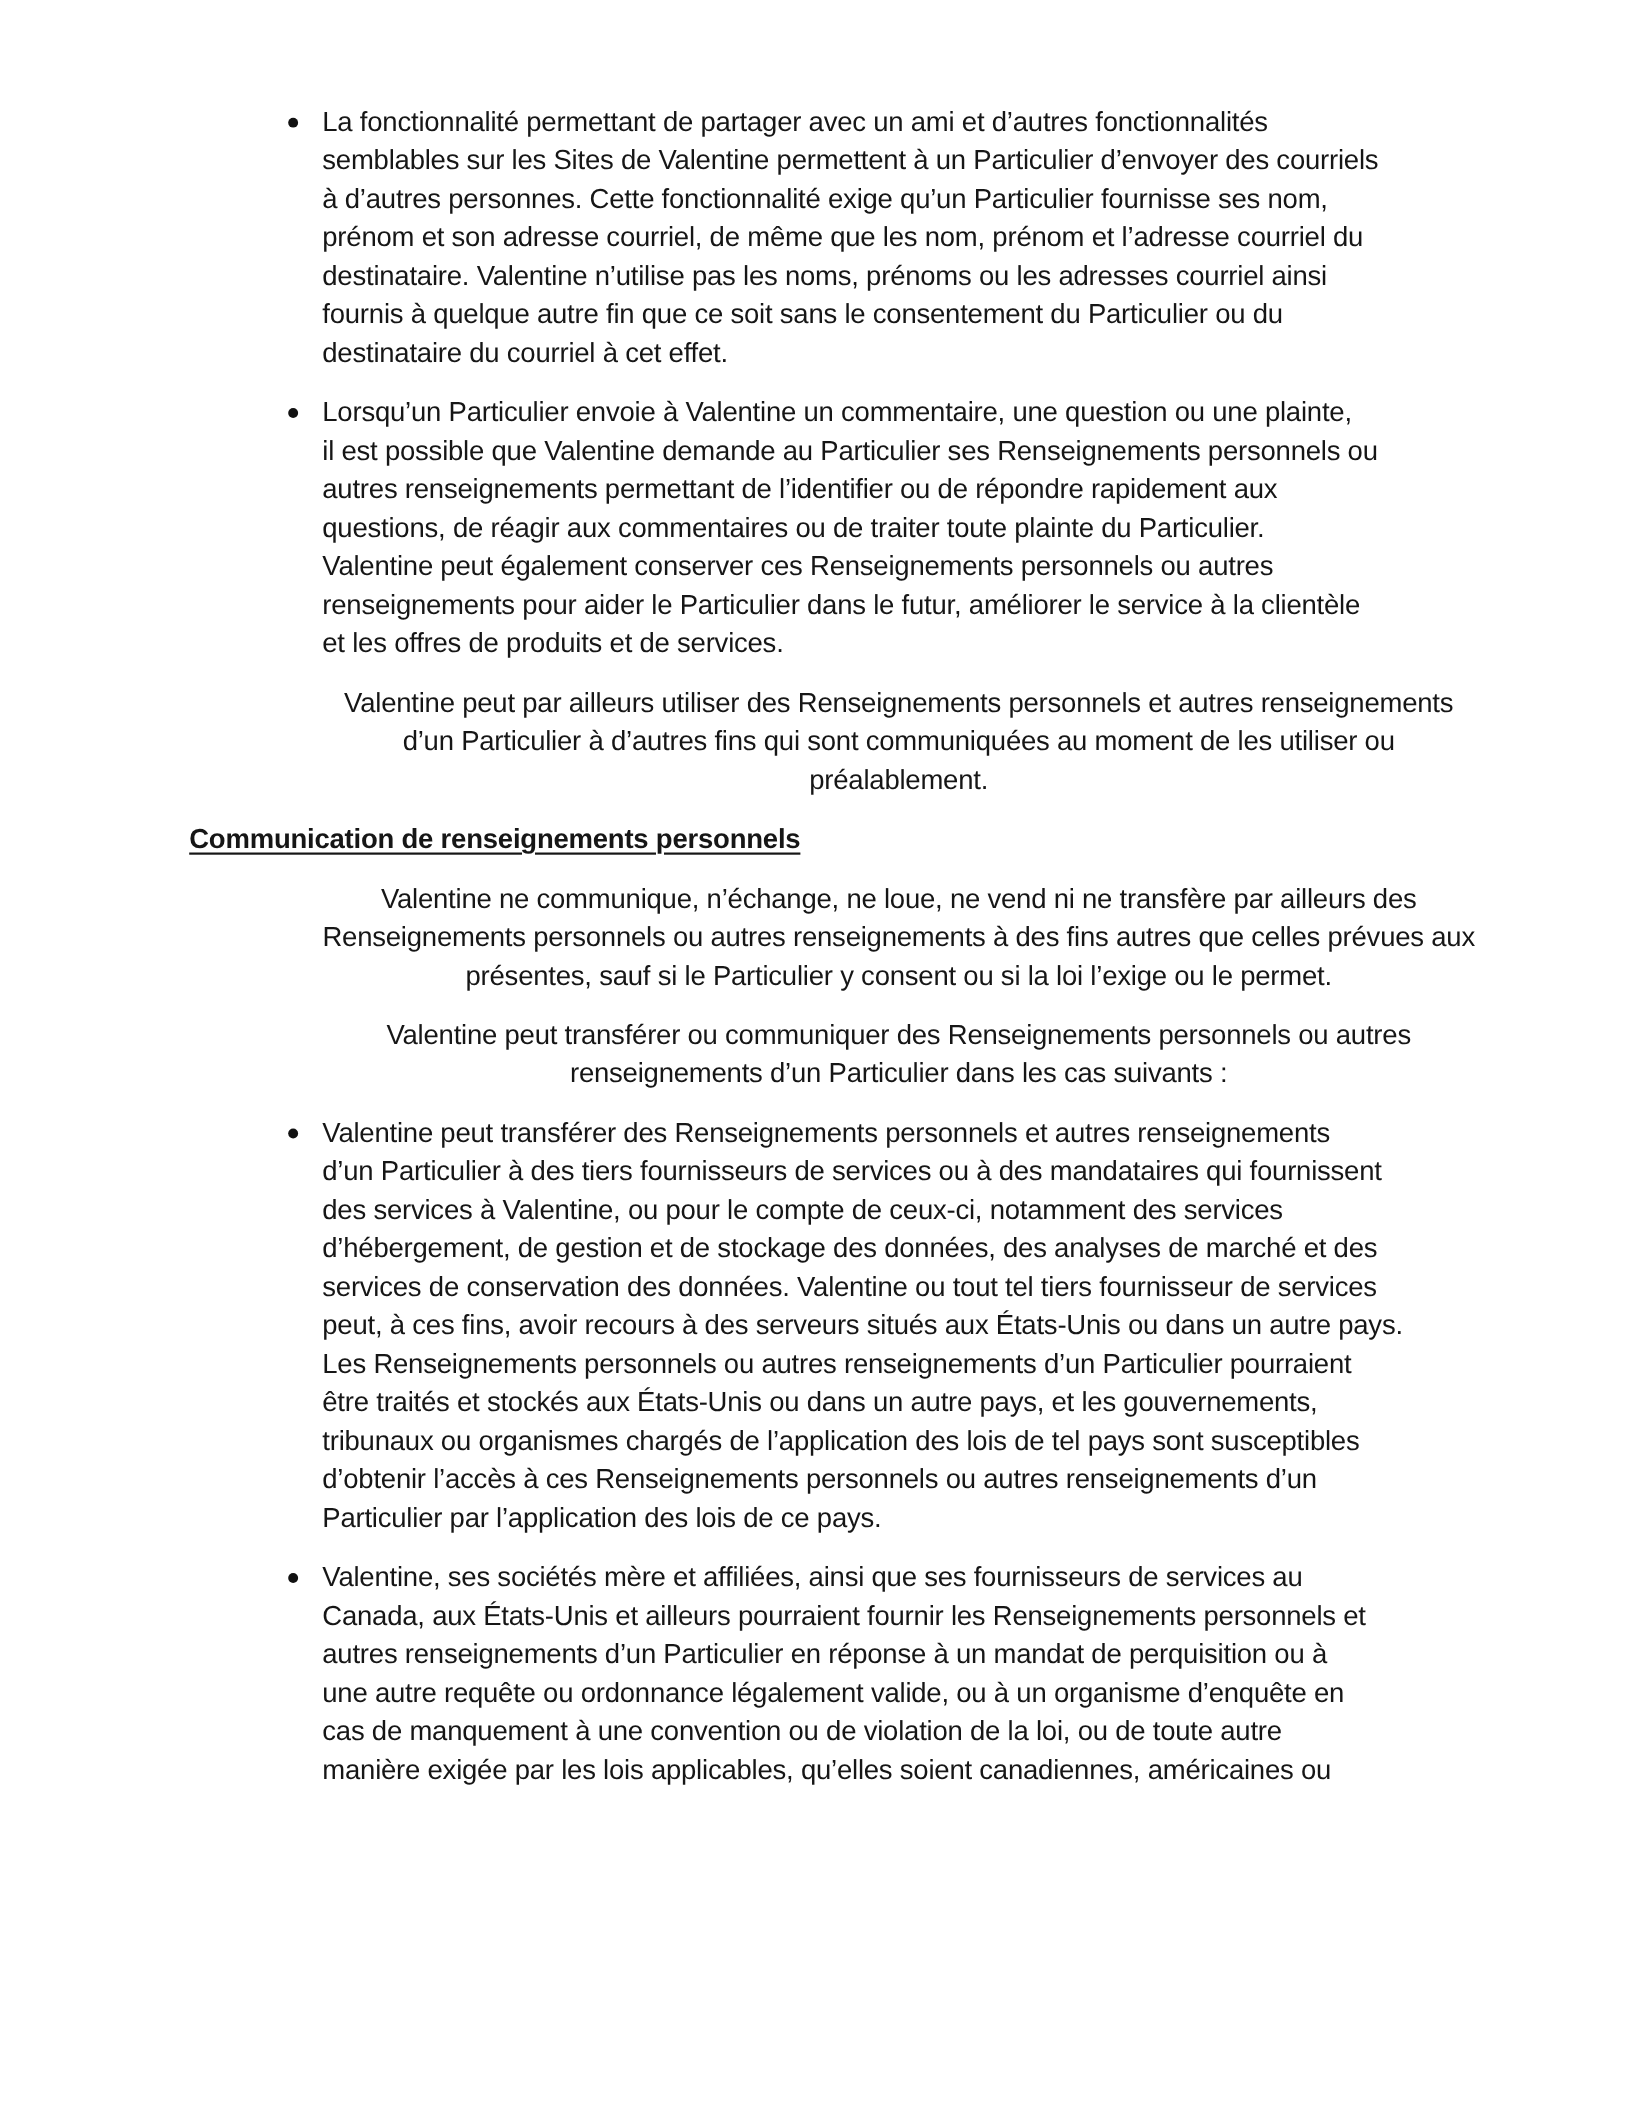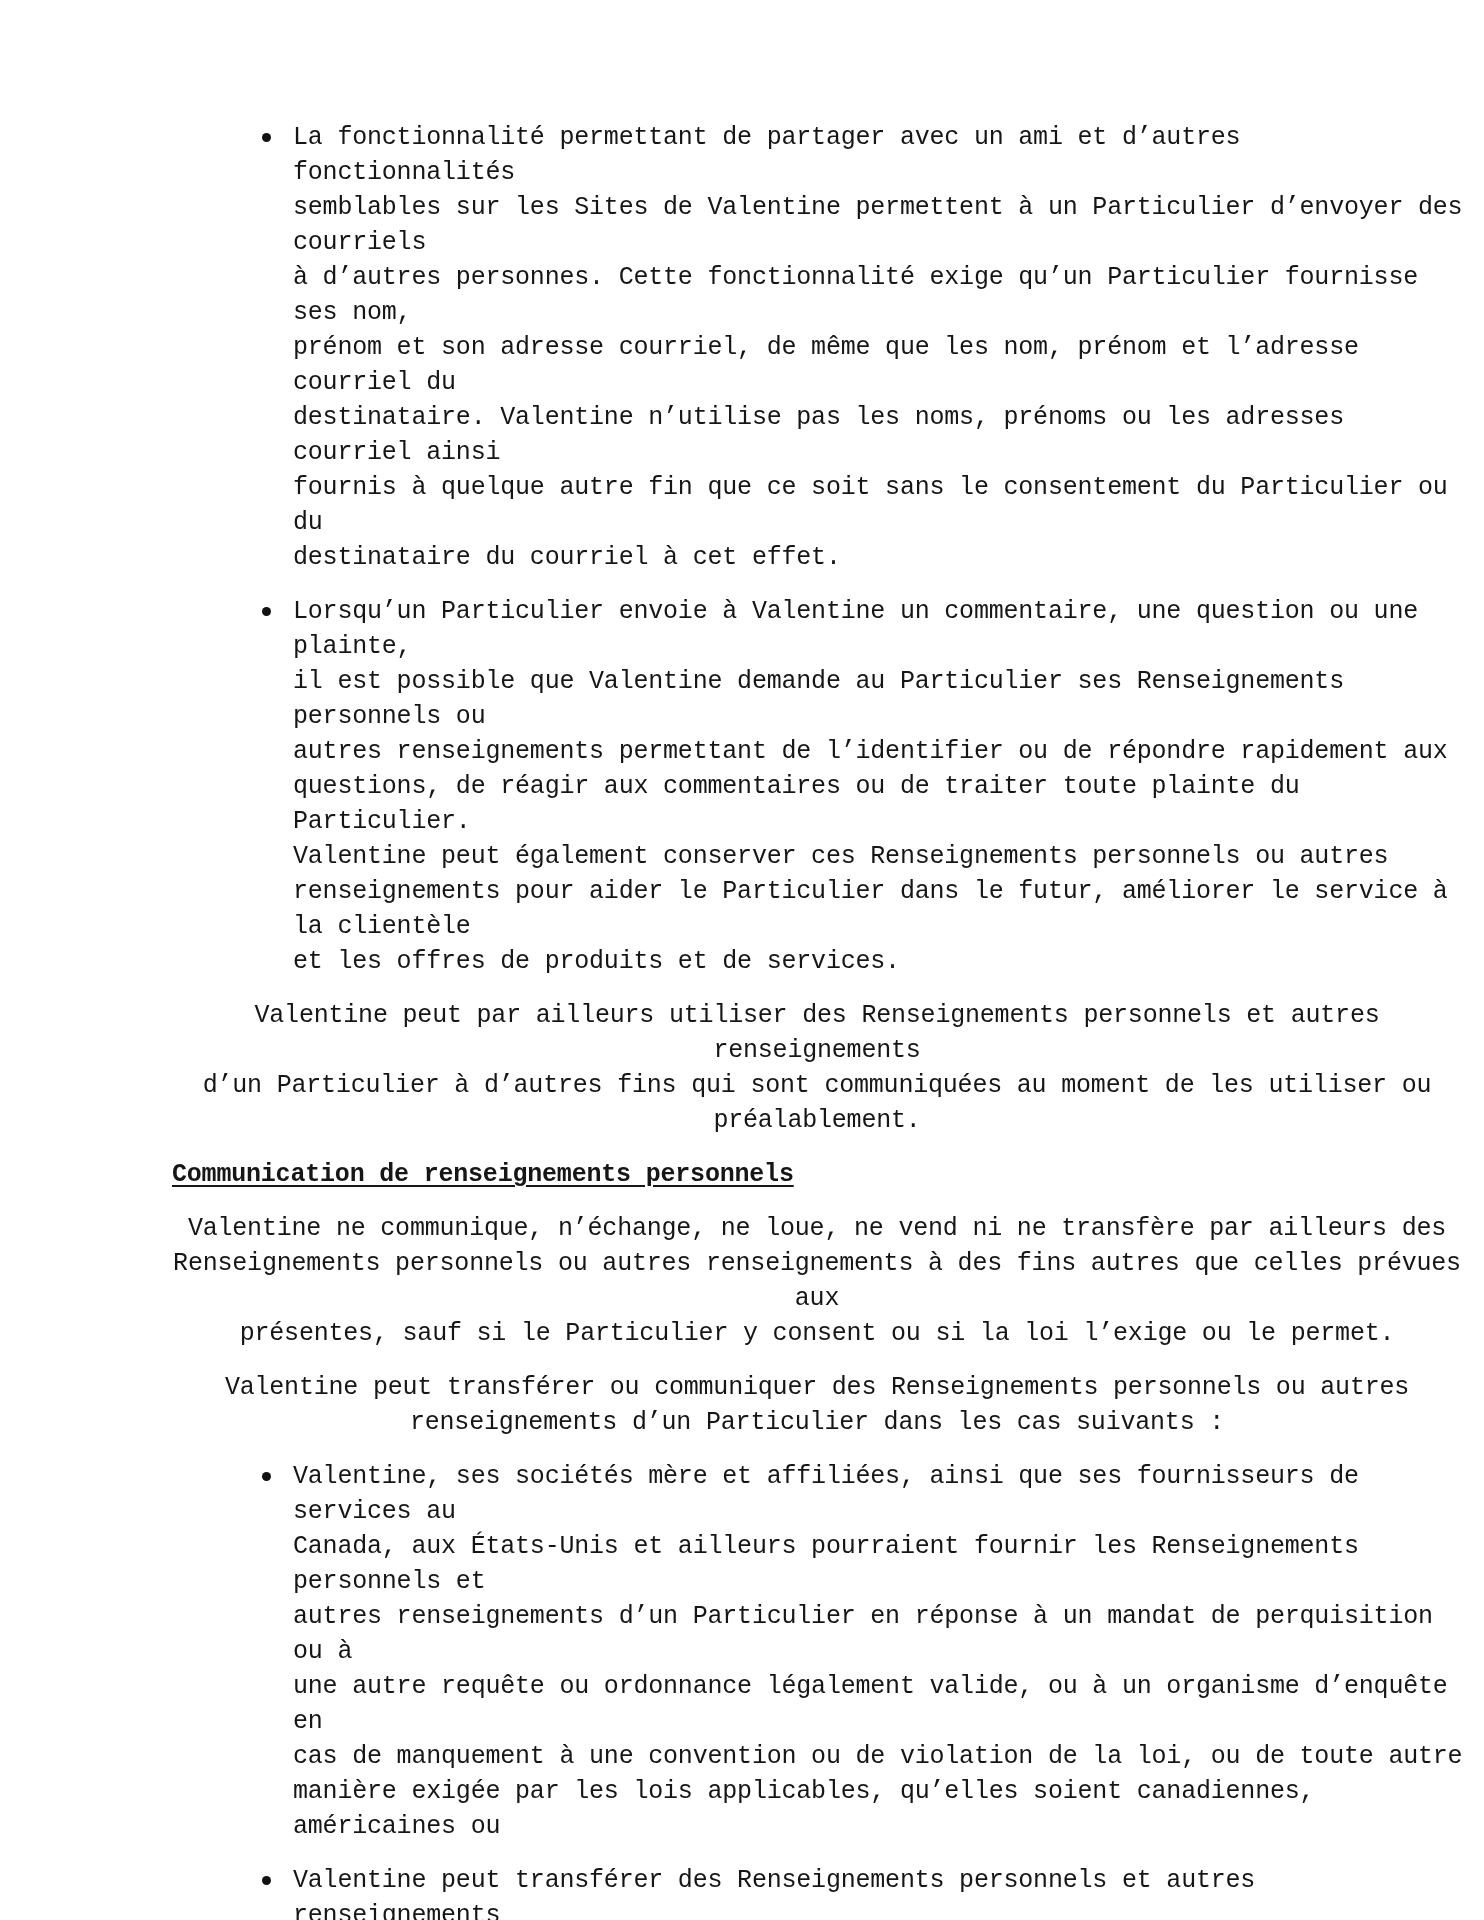--- a/index.html
+++ b/index.html
@@ -6,23 +6,23 @@
     margin: 0;
     padding: 0;
     background: #e8e8e8;
   }
   .page {
     position: relative;
     width: 1484px;
     height: 1920px;
     background: #ffffff;
     box-sizing: border-box;
-    padding: 120px 20px 0 171px;
+    padding: 94px 20px 0 171px;
     overflow: hidden;
-    font-family: Liberation Mono, monospace;
+    font-family: Liberation Sans, sans-serif;
     color: #161616;
   }
   .content {
     width: 1292px;
   }
   .para, .li-text {
     font-size: 25px;
     line-height: 35px;
     letter-spacing: -0.2px;
     white-space: pre-line;
@@ -102,37 +102,37 @@
     <p class="para">Valentine ne communique, n’échange, ne loue, ne vend ni ne transfère par ailleurs des
 Renseignements personnels ou autres renseignements à des fins autres que celles prévues aux
 présentes, sauf si le Particulier y consent ou si la loi l’exige ou le permet.</p>
 
     <p class="para">Valentine peut transférer ou communiquer des Renseignements personnels ou autres
 renseignements d’un Particulier dans les cas suivants :</p>
 
     <ul class="bullets">
       <li>
         <span class="bullet-marker"></span>
-        <span class="li-text">Valentine, ses sociétés mère et affiliées, ainsi que ses fournisseurs de services au
-Canada, aux États-Unis et ailleurs pourraient fournir les Renseignements personnels et
-autres renseignements d’un Particulier en réponse à un mandat de perquisition ou à
-une autre requête ou ordonnance légalement valide, ou à un organisme d’enquête en
-cas de manquement à une convention ou de violation de la loi, ou de toute autre
-manière exigée par les lois applicables, qu’elles soient canadiennes, américaines ou</span>
-      </li>
-      <li>
-        <span class="bullet-marker"></span>
         <span class="li-text">Valentine peut transférer des Renseignements personnels et autres renseignements
 d’un Particulier à des tiers fournisseurs de services ou à des mandataires qui fournissent
 des services à Valentine, ou pour le compte de ceux-ci, notamment des services
 d’hébergement, de gestion et de stockage des données, des analyses de marché et des
 services de conservation des données. Valentine ou tout tel tiers fournisseur de services
 peut, à ces fins, avoir recours à des serveurs situés aux États-Unis ou dans un autre pays.
 Les Renseignements personnels ou autres renseignements d’un Particulier pourraient
 être traités et stockés aux États-Unis ou dans un autre pays, et les gouvernements,
 tribunaux ou organismes chargés de l’application des lois de tel pays sont susceptibles
 d’obtenir l’accès à ces Renseignements personnels ou autres renseignements d’un
 Particulier par l’application des lois de ce pays.</span>
       </li>
+      <li>
+        <span class="bullet-marker"></span>
+        <span class="li-text">Valentine, ses sociétés mère et affiliées, ainsi que ses fournisseurs de services au
+Canada, aux États-Unis et ailleurs pourraient fournir les Renseignements personnels et
+autres renseignements d’un Particulier en réponse à un mandat de perquisition ou à
+une autre requête ou ordonnance légalement valide, ou à un organisme d’enquête en
+cas de manquement à une convention ou de violation de la loi, ou de toute autre
+manière exigée par les lois applicables, qu’elles soient canadiennes, américaines ou</span>
+      </li>
     </ul>
 
   </div>
 </div>
 
 </body></html>

